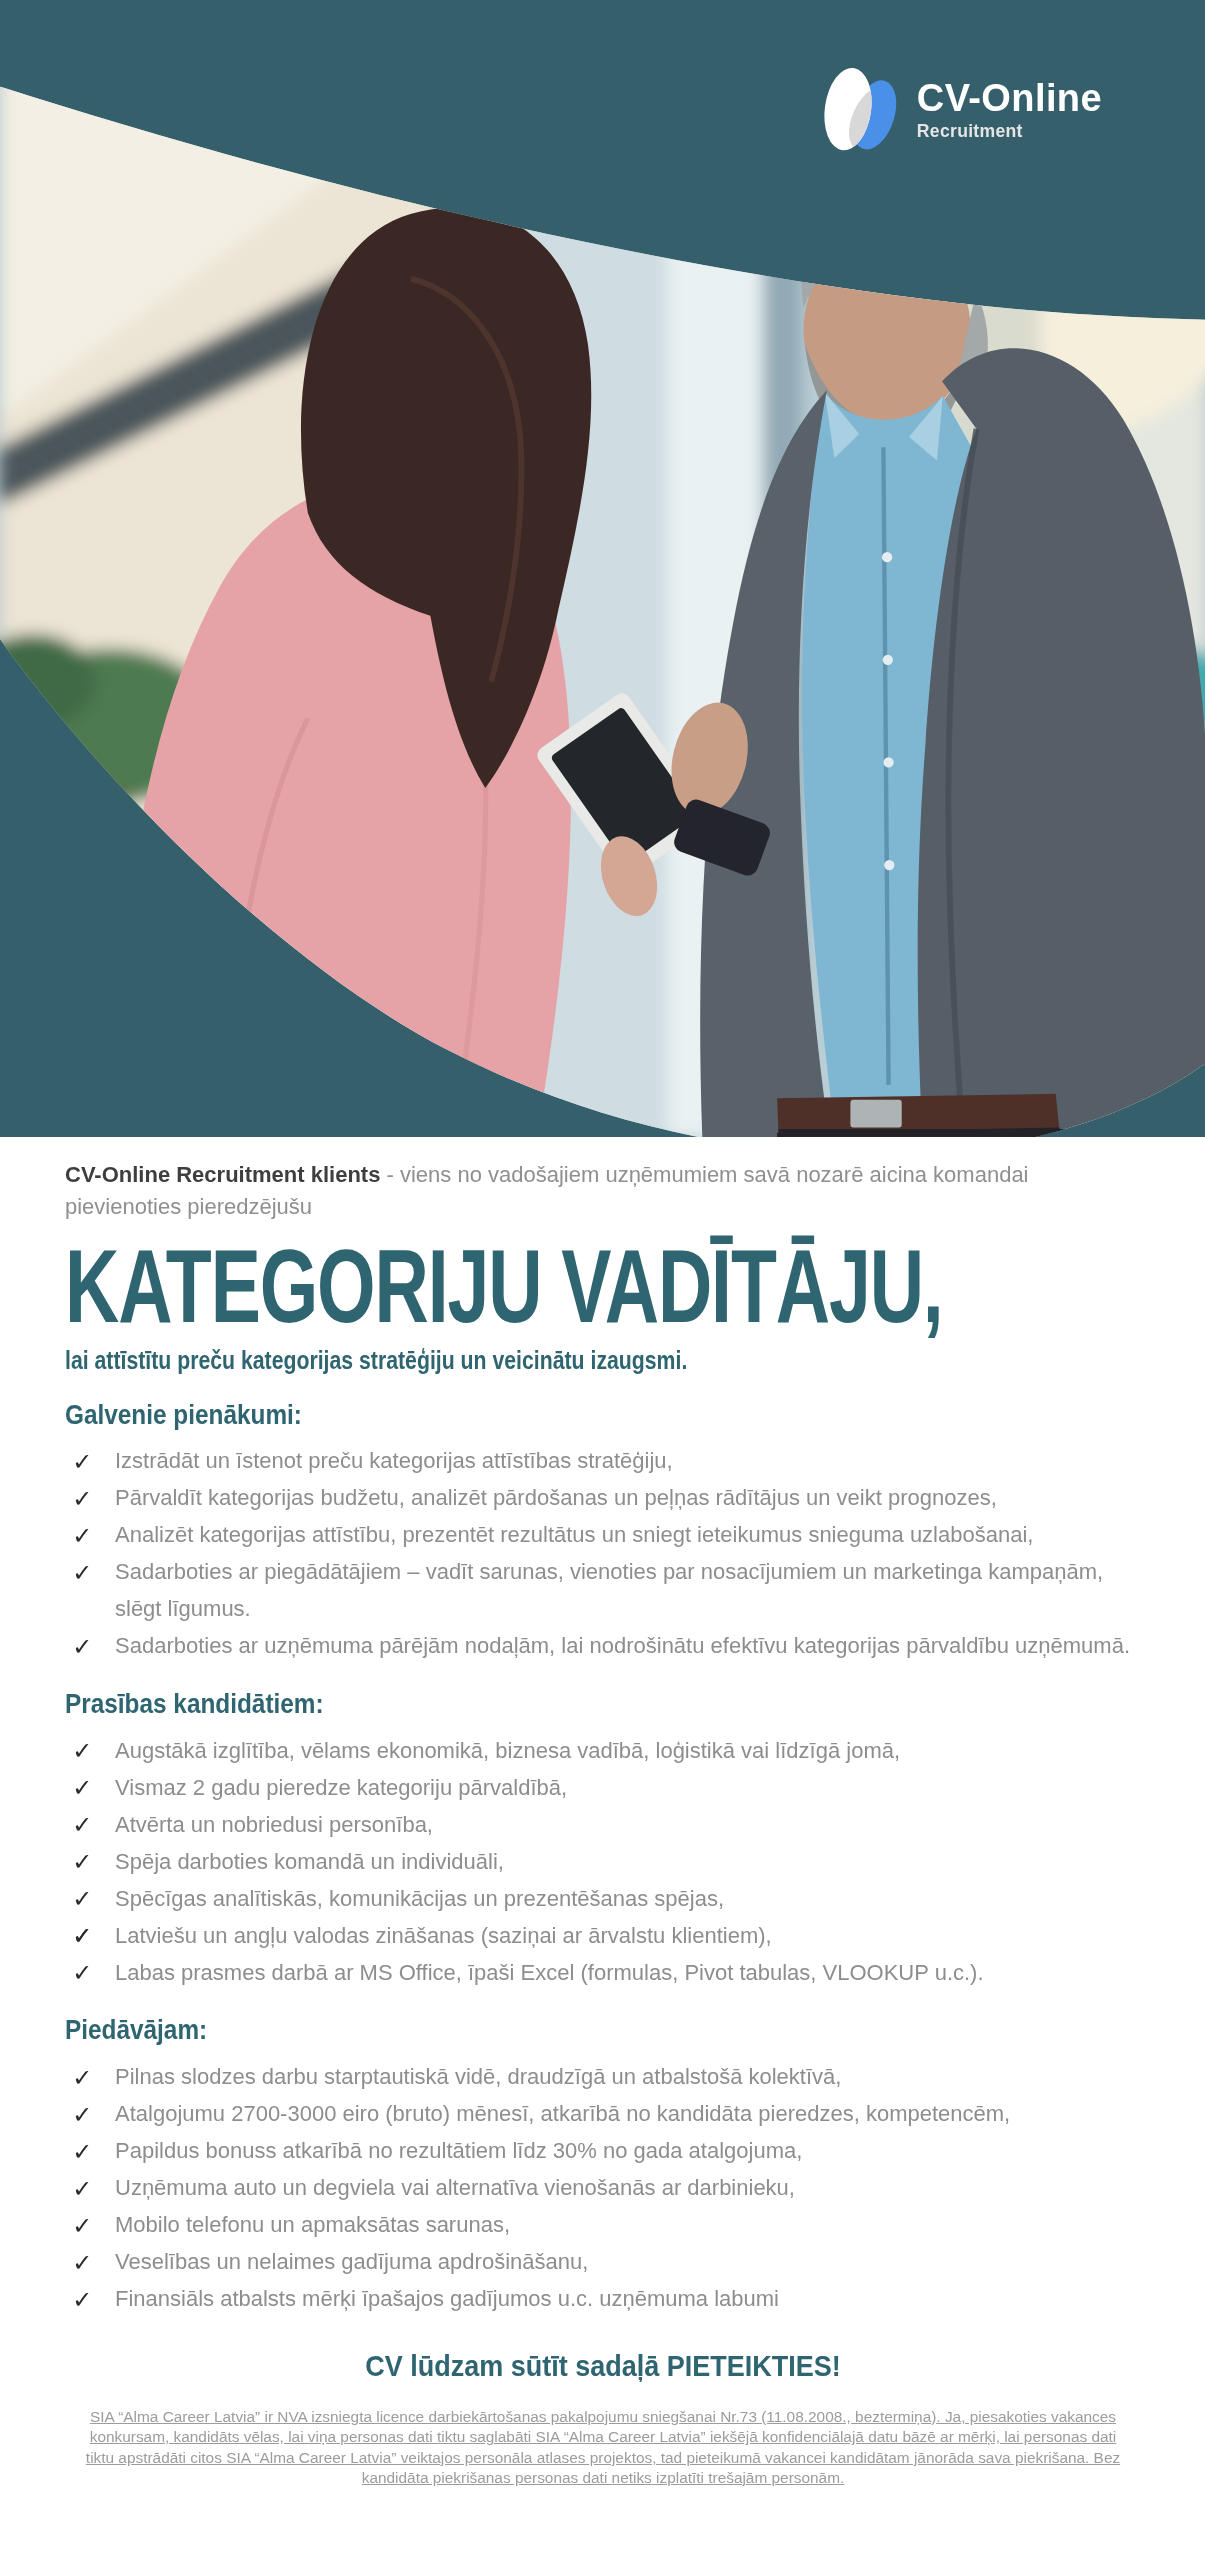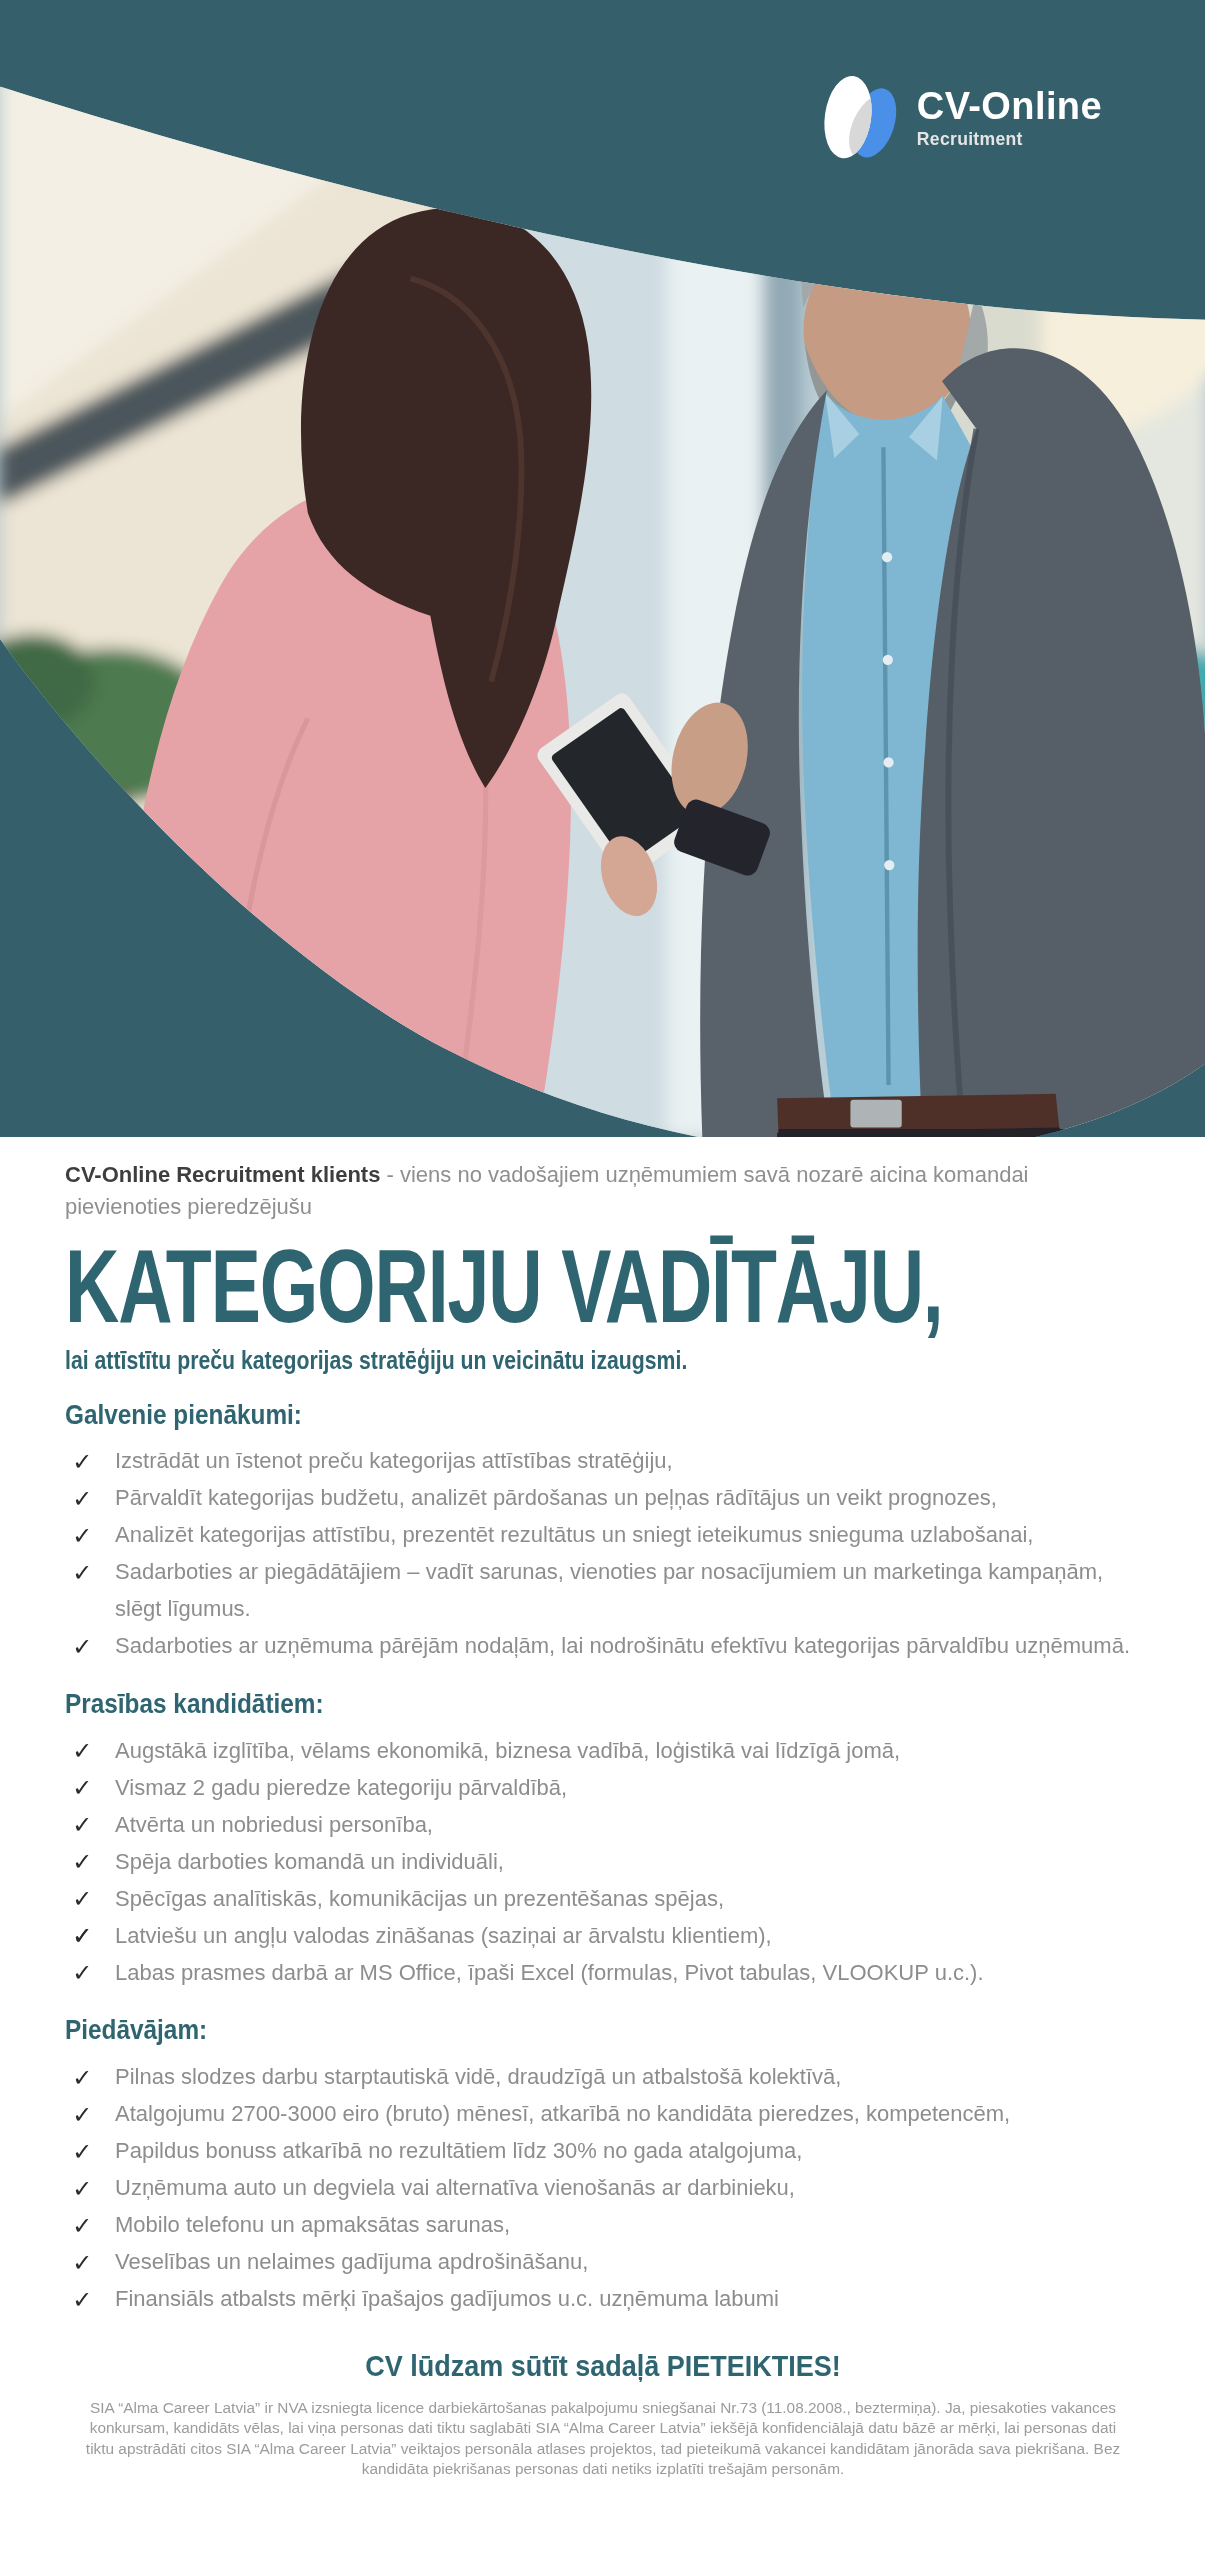--- a/index.html
+++ b/index.html
@@ -1,39 +1,39 @@
 <!DOCTYPE html>
 <html style="font-size:11.7px"><head>
 <meta charset="utf-8">
 <style>
   html,body{margin:0;padding:0;background:#ffffff;}
   body{width:1206px;min-height:2576px;font-family:"Liberation Sans",sans-serif;-webkit-font-smoothing:antialiased;}
 
   
   .hero{position:relative;width:1206px;height:1137px;background:#35606b;overflow:hidden;}
   .hero svg.scene{position:absolute;inset:0;display:block;}
-  .logo{position:absolute;top:65px;right:104px;display:flex;align-items:flex-start;gap:7.3px;}
+  .logo{position:absolute;top:57px;right:104px;display:flex;align-items:flex-start;gap:7.3px;}
   .logo .petals{width:97px;height:110px;flex:0 0 auto;}
   .logo-text{display:flex;flex-direction:column;margin-top:20.5px;}
   .logo-name{color:#ffffff;font-size:38px;font-weight:bold;letter-spacing:0.4px;line-height:1.1;}
   .logo-tagline{color:#e5e5e5;font-size:17.6px;font-weight:bold;letter-spacing:0.3px;margin-top:1.5px;}
 
   
   .content{padding:0 65px;}
   .intro{margin:22px 0 0 0;font-size:22px;line-height:1.47;color:#8f8f8f;max-width:1085px;}
   .intro .intro-bold{color:#3e3e3e;font-weight:bold;}
   .headline{margin:10.3px 0 0 0;color:#2e6571;font-size:103px;font-weight:bold;line-height:1.02;letter-spacing:-1.5px;white-space:nowrap;transform:scaleX(.73);transform-origin:left center;}
   .subheadline{margin:7.3px 0 0 0;color:#2e6571;font-size:25px;font-weight:bold;transform:scaleX(.85);transform-origin:left center;white-space:nowrap;}
   .section-heading{margin:23.5px 0 11.7px 0;color:#2e6571;font-size:28px;font-weight:bold;transform:scaleX(.87);transform-origin:left center;white-space:nowrap;}
   ul.checks{list-style:none;margin:0;padding:0;}
   ul.checks li{position:relative;padding-left:50px;font-size:22px;line-height:37px;color:#8d8d8d;max-width:1063px;}
   ul.checks .check{position:absolute;left:7.3px;top:0.7px;font-size:24px;color:#2b2b2b;}
   .apply-line{margin:32px 0 0 0;text-align:center;color:#2e6571;font-size:30px;font-weight:bold;transform:scaleX(.9);}
   .fine-print-1{margin:26px auto 0;text-align:center;color:#9c9c9c;font-size:15.4px;line-height:1.35;max-width:1085px;}
-  .fine-print-2{margin:15px auto 0;text-align:center;color:#9c9c9c;font-size:15.4px;line-height:1.32;max-width:1044px;}
+  .fine-print-2{margin:24px auto 0;text-align:center;color:#9c9c9c;font-size:15.4px;line-height:1.32;max-width:1044px;text-decoration:underline;}
 </style>
 </head>
 <body>
 
 <div class="hero">
   <svg class="scene" viewBox="0 0 1645 1552" aria-hidden="true">
     <defs>
       <clipPath id="blob">
         <path d="M 0 118
                  C 480 272, 1020 396, 1465 428

